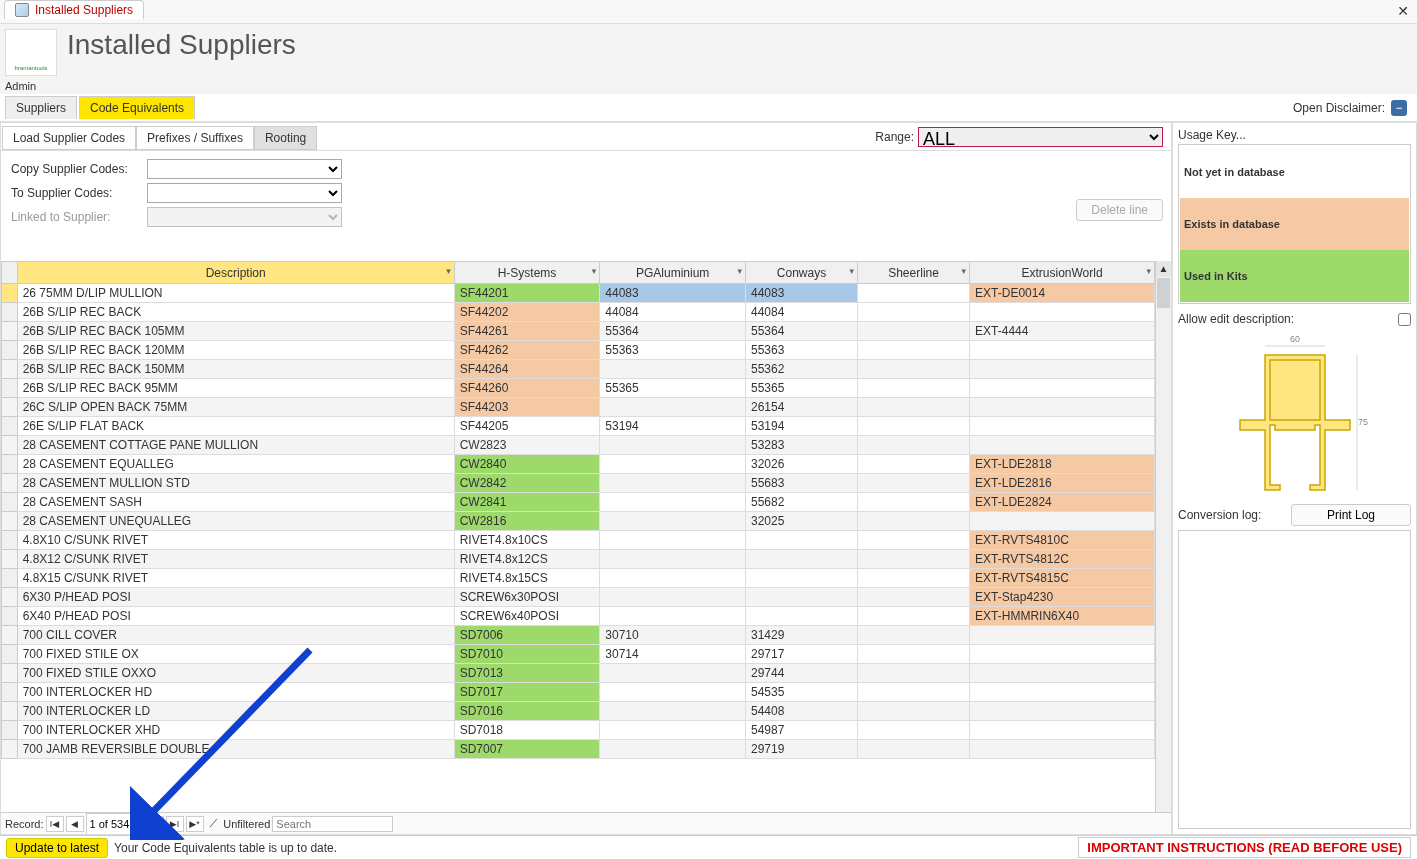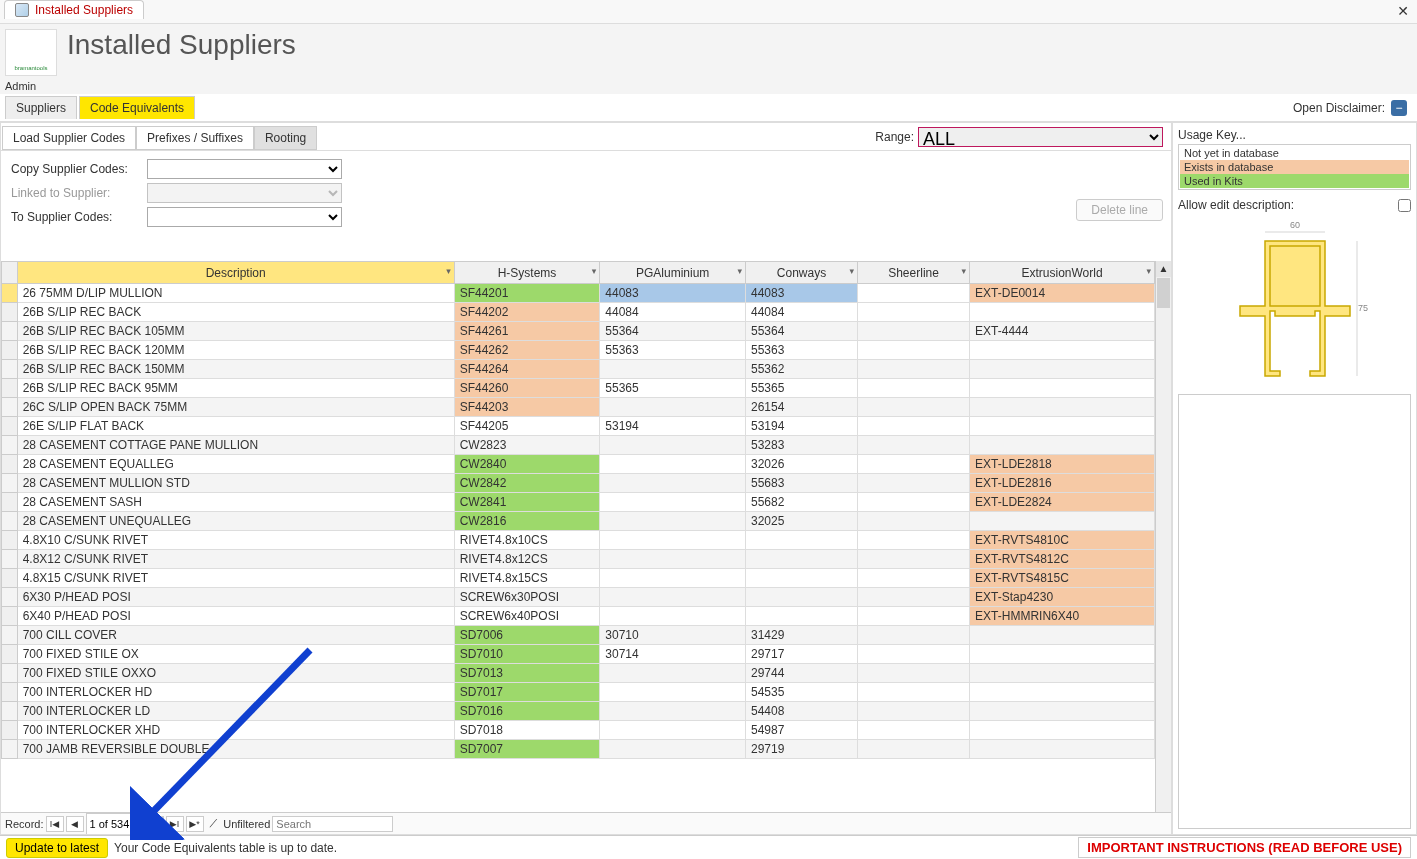--- a/index.html
+++ b/index.html
@@ -73,21 +73,21 @@
 .recnav .search { width:121px; height:16px; border:1px solid #ccc; padding:0 3px; font-size:11px; color:#888;}
 
 
 .status { height:24px; background:#fff; border-top:1px solid #ccc; display:flex; align-items:center; font-size:12px;}
 .upd-btn { background:#ffe600; border:1px solid #cc0; padding:2px 8px; margin:0 6px; font-size:12px; border-radius:3px;}
 .important { margin-left:auto; color:#d00; font-weight:bold; border:1px solid #ccc; padding:2px 8px; margin-right:6px; font-size:13px;}
 
 
 .panel-label { font-size:12px; margin-bottom:2px;}
 .key-box { border:1px solid #ccc; padding:1px; font-size:11px;}
-.key-row { padding:1px 4px;}
+.key-row { padding:20px 4px;font-weight:bold;}
 .rp-btn { border:1px solid #ccc; background:#fafafa; padding:3px 6px; font-size:12px; border-radius:3px; width:97px; text-align:center;}
 .rp-btns { display:flex; flex-direction:column; gap:3px;}
 .rp-top { display:flex; gap:4px; margin-bottom:4px;}
 .allow-row { display:flex; align-items:center; gap:6px; margin-top:4px;}
 .allow-row input { margin-left:auto;}
 .profile-img { width:100%; height:170px; border:none; display:flex; align-items:center; justify-content:center; margin:4px 0;}
 .convlog-row { display:flex; align-items:center; gap:6px;}
 .convlog-row .rp-btn { width:120px; margin-left:auto;}
 .log-box { flex:1; border:1px solid #ccc; margin-top:4px; background:#fff;}
 
@@ -134,26 +134,26 @@
         <select class="range-sel"><option>ALL</option></select>
       </div>
     </div>
 
     <div class="form-area">
       <div class="form-row">
         <label>Copy Supplier Codes:</label>
         <select class="combo"></select>
       </div>
       <div class="form-row">
+        <label>To Supplier Codes:</label>
+        <select class="combo"></select>
+      </div>
+      <div class="form-row">
         <label class="dim">Linked to Supplier:</label>
         <select class="combo disabled" disabled=""></select>
-      </div>
-      <div class="form-row">
-        <label>To Supplier Codes:</label>
-        <select class="combo"></select>
       </div>
       <button class="btn disabled delete-btn">Delete line</button>
       <button class="btn disabled create-btn">Create Supplier Codes</button>
     </div>
 
     <div class="table-wrap">
       <table class="grid">
         <thead>
             <tr>
           <th class="narrow"></th>
@@ -431,20 +431,24 @@
     </div>
     <div class="profile-img">
       <svg width="150" height="170" viewBox="0 0 150 170">
         <text x="75" y="12" text-anchor="middle" font-size="9" fill="#888">60</text>
         <line x1="45" y1="16" x2="105" y2="16" stroke="#aaa" stroke-width="0.5"></line>
         <text x="143" y="95" text-anchor="middle" font-size="9" fill="#888">75</text>
         <line x1="137" y1="25" x2="137" y2="160" stroke="#aaa" stroke-width="0.5"></line>
         <path d="M 45 25 L 105 25 L 105 90 L 130 90 L 130 100 L 105 100 L 105 160 L 90 160 L 90 155 L 100 155 L 100 95 L 95 95 L 95 100 L 55 100 L 55 95 L 50 95 L 50 155 L 60 155 L 60 160 L 45 160 L 45 100 L 20 100 L 20 90 L 45 90 Z M 50 30 L 100 30 L 100 90 L 50 90 Z" fill="#ffe680" stroke="#c9a800" stroke-width="1.5"></path>
       </svg>
     </div>
+    <div class="convlog-row">
+      <span>Conversion log:</span>
+      <button class="rp-btn">Print Log</button>
+    </div>
     <div class="log-box"></div>
   </div>
 </div>
 
 <div class="status">
   <button class="upd-btn">Update to latest</button>
   <span>Your Code Equivalents table is up to date.</span>
   <span class="important">IMPORTANT INSTRUCTIONS  (READ BEFORE USE)</span>
 </div>
 

